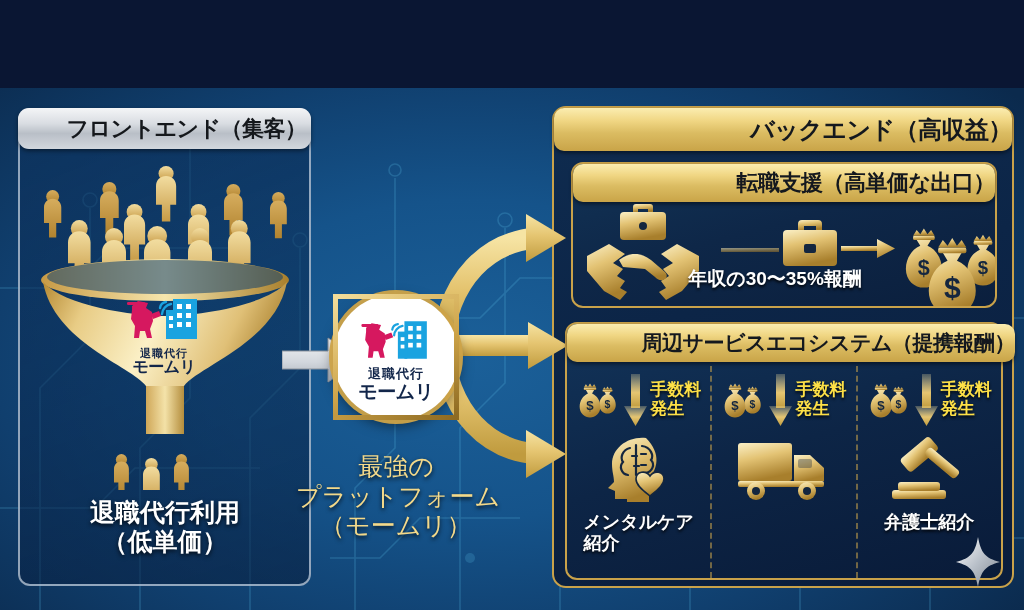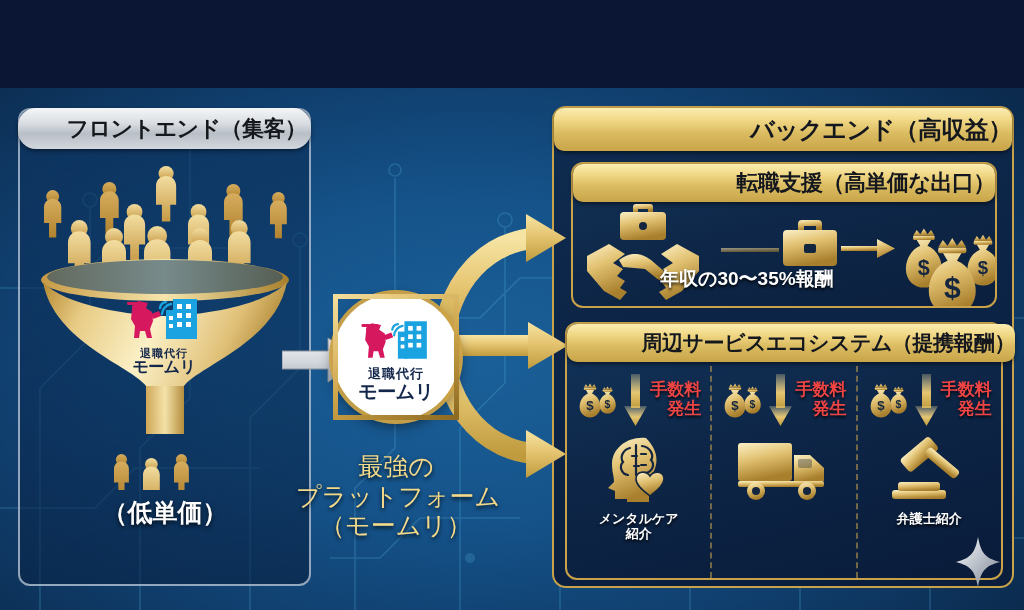--- a/index.html
+++ b/index.html
@@ -42,21 +42,21 @@
   
   .panel-left{
     position:absolute; left:18px; top:108px; width:293px; height:478px;
     border:2px solid rgba(200,212,226,.72);
     border-radius:12px;
     background:linear-gradient(160deg, rgba(14,52,96,.62) 0%, rgba(10,40,78,.55) 55%, rgba(9,32,64,.6) 100%);
     z-index:3;
   }
   .hdr-silver{
     position:absolute; left:18px; top:108px; width:293px; height:41px;
-    border-radius:18px;
+    border-radius:11px;
     background:linear-gradient(180deg,#f4f5f7 0%,#d9dde2 38%,#b9bfc7 62%,#d2d7dd 100%);
     display:flex; align-items:center; justify-content:center;
     box-shadow:0 2px 4px rgba(0,0,0,.45);
     z-index:5;
     padding-left:44px;
   }
   .hdr-silver span{
     font-size:22px; font-weight:bold; color:#15181c; letter-spacing:-.5px; white-space:nowrap;
   }
 
@@ -124,21 +124,21 @@
     position:absolute; left:571px; top:162px; width:426px; height:146px;
     border:2px solid #c9a24a; border-radius:12px;
     background:linear-gradient(165deg,#123356 0%,#0e2748 45%,#0b1f3d 100%);
     z-index:6;
   }
   .sub1-hdr{ position:absolute; left:573px; top:164px; width:422px; height:38px; z-index:7;padding-left:13px; }
   .sub1-hdr span{ font-size:22px; }
   .sub1-body{ position:absolute; left:573px; top:204px; width:422px; height:102px; z-index:7; }
 
   .fee-label{
-    position:absolute; left:660px; top:266px; width:230px; z-index:8;
+    position:absolute; left:660px; top:266px; width:230px; text-align:center; z-index:8;
     color:#fff; font-weight:bold; font-size:19px; white-space:nowrap;
     text-shadow:0 2px 3px rgba(0,0,0,.9);
   }
 
   
   .sub2{
     position:absolute; left:565px; top:322px; width:438px; height:258px;
     border:2px solid #c9a24a; border-radius:12px;
     background:linear-gradient(165deg,#12345a 0%,#0d2546 48%,#091b39 100%);
     z-index:6;
@@ -150,26 +150,26 @@
     position:absolute; left:567px; top:366px; width:434px; height:212px;
     display:flex; z-index:7;
   }
   .col{ flex:1; position:relative; display:flex; flex-direction:column; align-items:center; }
   .col + .col{ border-left:2px dashed rgba(201,162,74,.55); }
   .col-top{
     height:64px; width:100%; display:flex; align-items:center; justify-content:center; gap:2px;
     padding-top:4px;
   }
   .col-fee{
-    color:#ef4444; font-weight:bold; font-size:17px; line-height:1.1; text-align:right;
+    color:#fde047; font-weight:bold; font-size:17px; line-height:1.1; text-align:left;
     text-shadow:0 2px 3px rgba(0,0,0,.9); white-space:nowrap;
   }
   .col-icon{ height:80px; display:flex; align-items:center; justify-content:center; }
   .col-label{
-    color:#fff; font-weight:bold; font-size:13px; line-height:1.14; text-align:center;
+    color:#fff; font-weight:bold; font-size:18px; line-height:1.14; text-align:left;
     text-shadow:0 2px 3px rgba(0,0,0,.9); margin-top:2px; white-space:nowrap;
   }
 
   .sparkle{ position:absolute; left:955px; top:537px; width:46px; height:50px; z-index:9; }
 </style>
 </head>
 <body>
 
 <div id="stage">
 
@@ -345,20 +345,21 @@
     </g>
     <g fill="url(#gP)">
       <g transform="translate(33,10) scale(.70)">
           <circle cx="12" cy="9" r="9"></circle>
           <path d="M0 24c0-7 5-12 12-12s12 5 12 12v22h-7v20h-10v-20H0z"></path>
         </g>
     </g>
   </svg>
 
   <div class="left-caption">
+    <div>退職代行利用</div>
     <div>（低単価）</div>
   </div>
 
   <svg class="gray-arrow" viewBox="0 0 82 50">
     <defs>
         <linearGradient id="gG" x1="0" y1="0" x2="0" y2="1">
       <stop offset="0" stop-color="#f4f5f7"></stop>
           <stop offset=".55" stop-color="#d2d7dd"></stop>
           <stop offset="1" stop-color="#a8afb8"></stop>
     </linearGradient>

